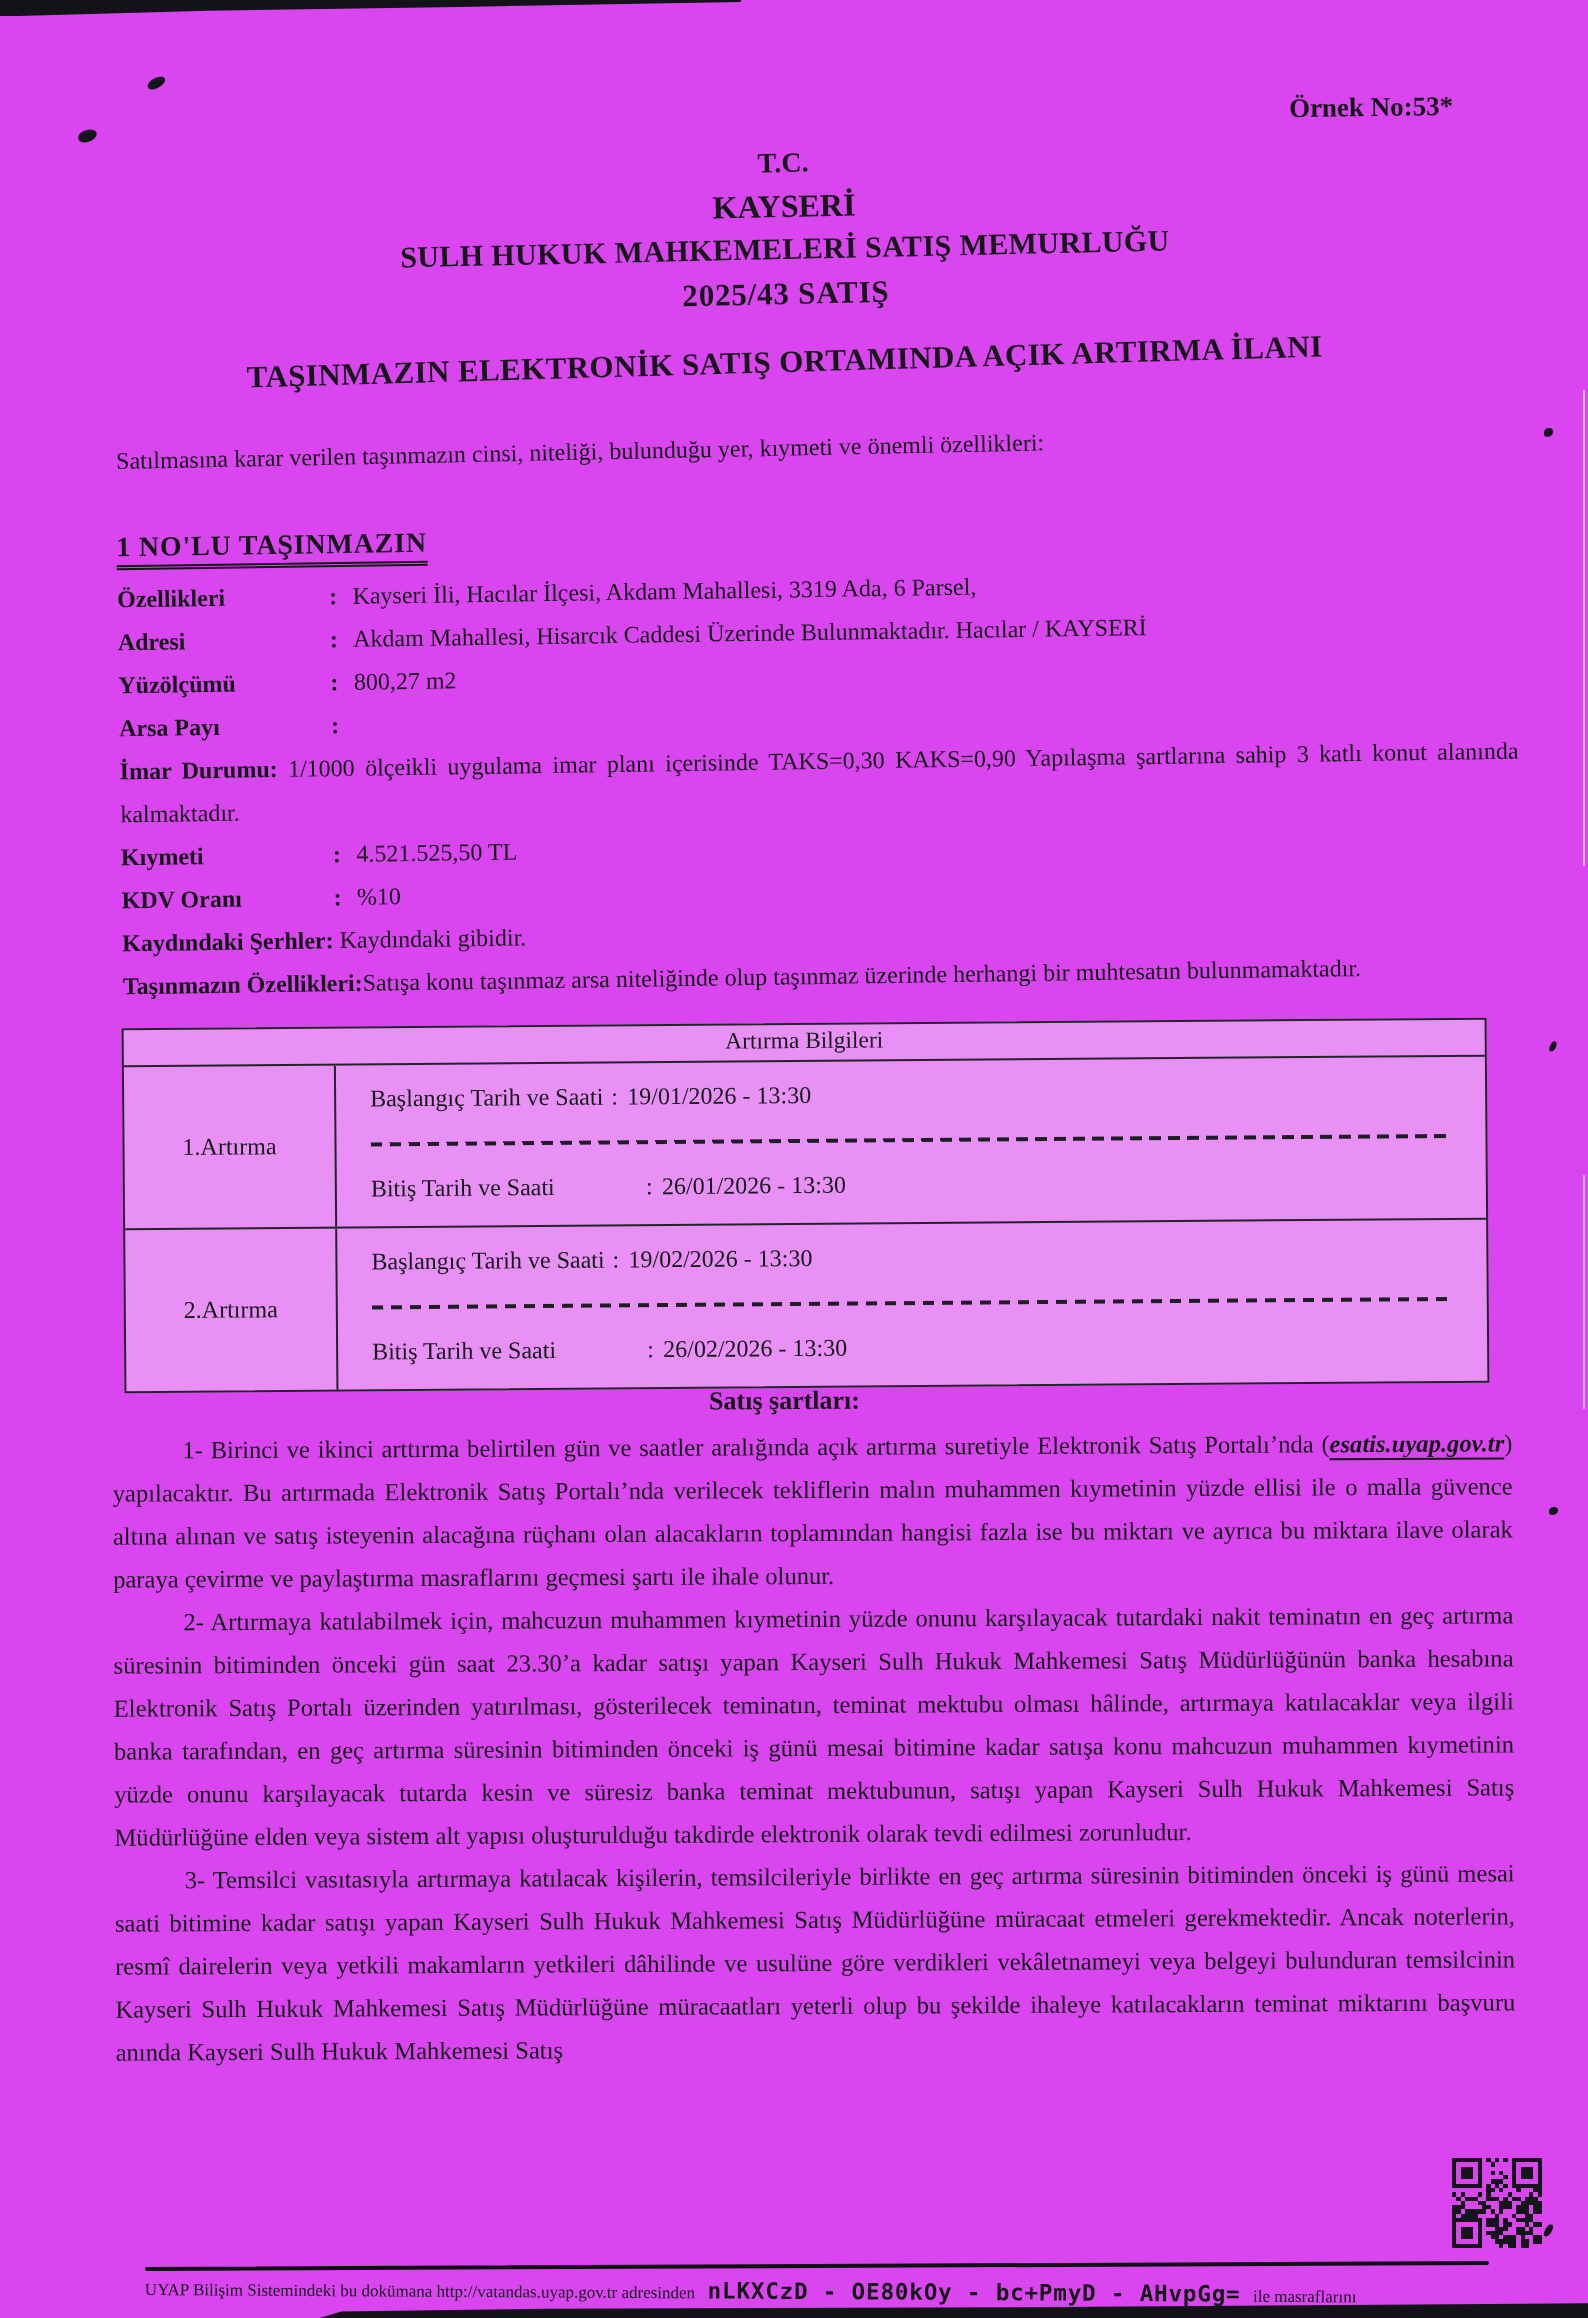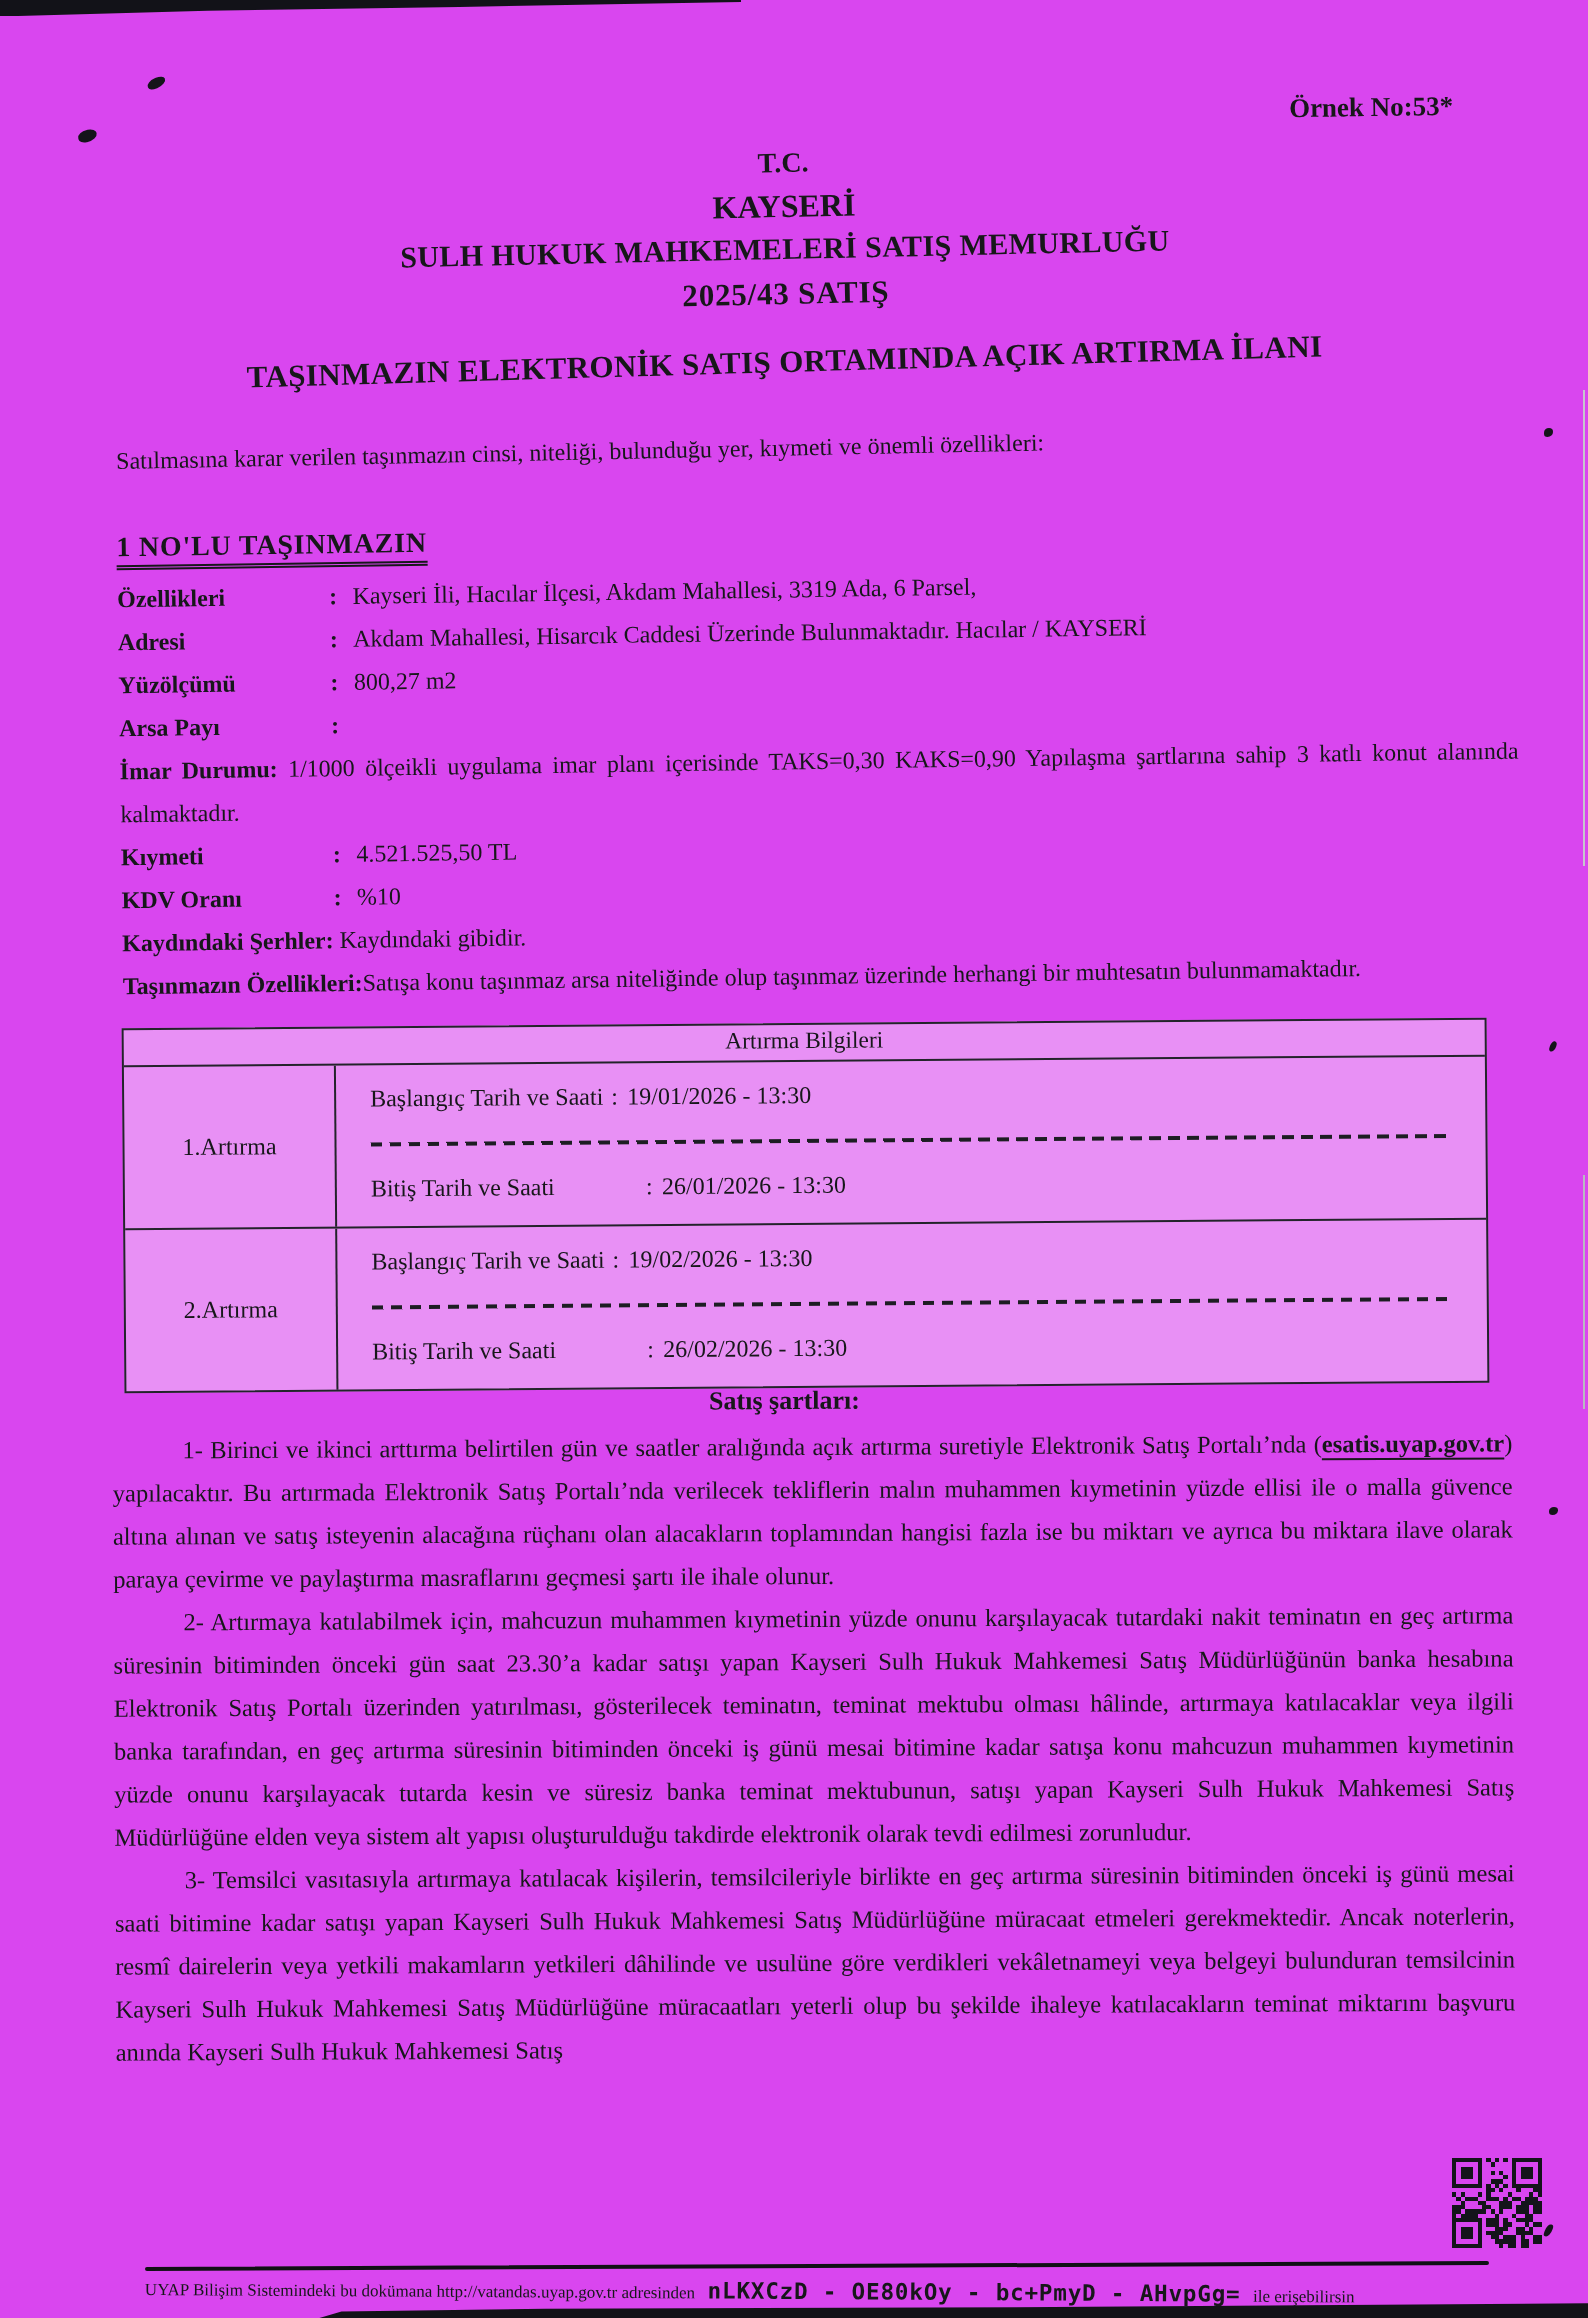--- a/index.html
+++ b/index.html
@@ -51,21 +51,21 @@
   .alb-end{display:inline-block;width:275px;}
   .alb-start{margin-right:7.8px;}
   .acl{margin-right:9.4px;}
   
   .terms-heading{position:absolute;top:1386px;left:0;width:1569px;text-align:center;
     font-weight:bold;font-size:26px;transform:rotate(-0.3deg);}
   .terms{position:absolute;top:1425px;left:114px;width:1400px;font-size:24.6px;line-height:43px;
     text-align:justify;transform:rotate(-0.3deg);}
   .terms p{margin:0;text-indent:70px;}
   .link{font-weight:bold;text-decoration:underline;text-decoration-thickness:2.3px;
-    text-underline-offset:5.5px;}
+    text-underline-offset:5.5px;font-style:italic;}
   
   .footer-rule{position:absolute;top:2264px;left:145px;width:1344px;height:3.9px;background:#101014;
     border-radius:2.3px;transform:rotate(-0.25deg);}
   .footer{position:absolute;top:2274px;left:145px;width:1389px;display:flex;align-items:baseline;
     gap:12.5px;white-space:nowrap;transform:rotate(0.35deg);transform-origin:0 0;}
   .f-small{font-size:17px;}
   .f-code{font-family:"DejaVu Sans Mono",monospace;font-size:22.6px;font-weight:bold;
     letter-spacing:0.8px;}
   .qr{position:absolute;top:2158px;left:1452px;width:90px;height:90px;}
   .qr svg{width:100%;height:100%;shape-rendering:crispEdges;}
@@ -424,17 +424,17 @@
           <rect x="14" y="20" width="1" height="1"></rect>
           <rect x="16" y="20" width="1" height="1"></rect>
           <rect x="17" y="20" width="1" height="1"></rect>
         </g>
       </svg>
   </div>
   <div class="footer-rule"></div>
   <div class="footer">
     <span class="f-small">UYAP Bilişim Sistemindeki bu dokümana http://vatandas.uyap.gov.tr adresinden</span>
     <span class="f-code">nLKXCzD - OE80kOy - bc+PmyD - AHvpGg=</span>
-    <span class="f-small">ile erişebilirsin</span>
+    <span class="f-small">ile masraflarını</span>
   </div>
 
 </div>
 
 
 </body></html>

